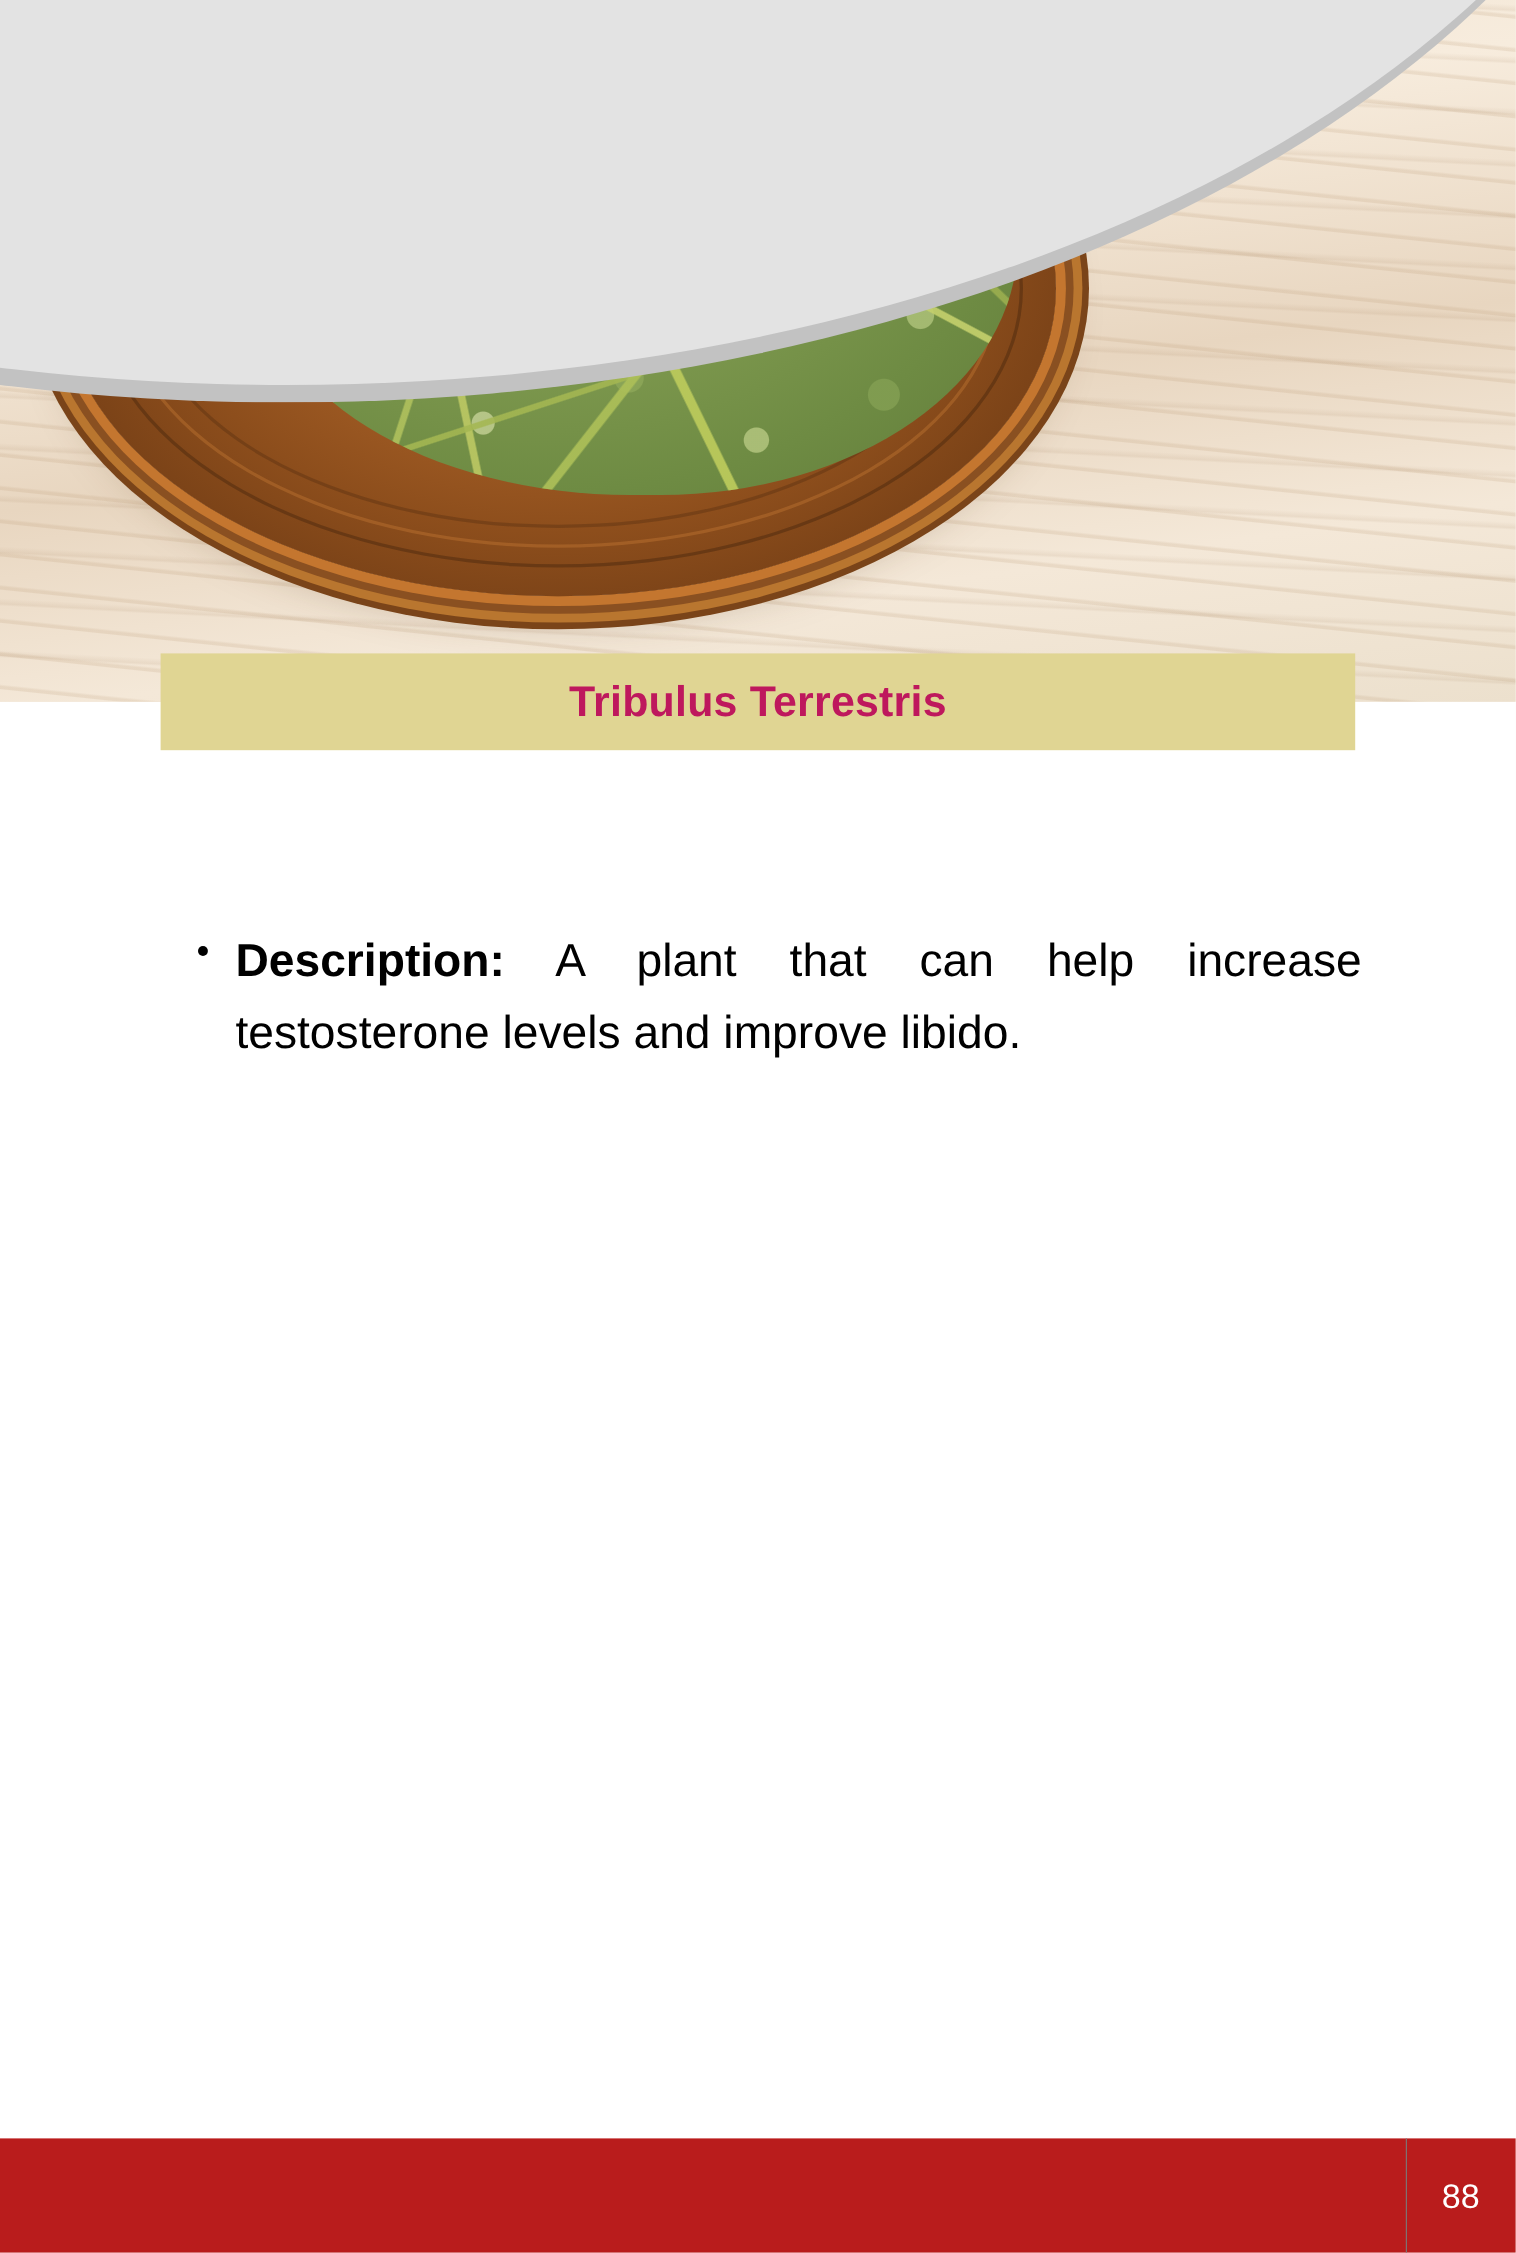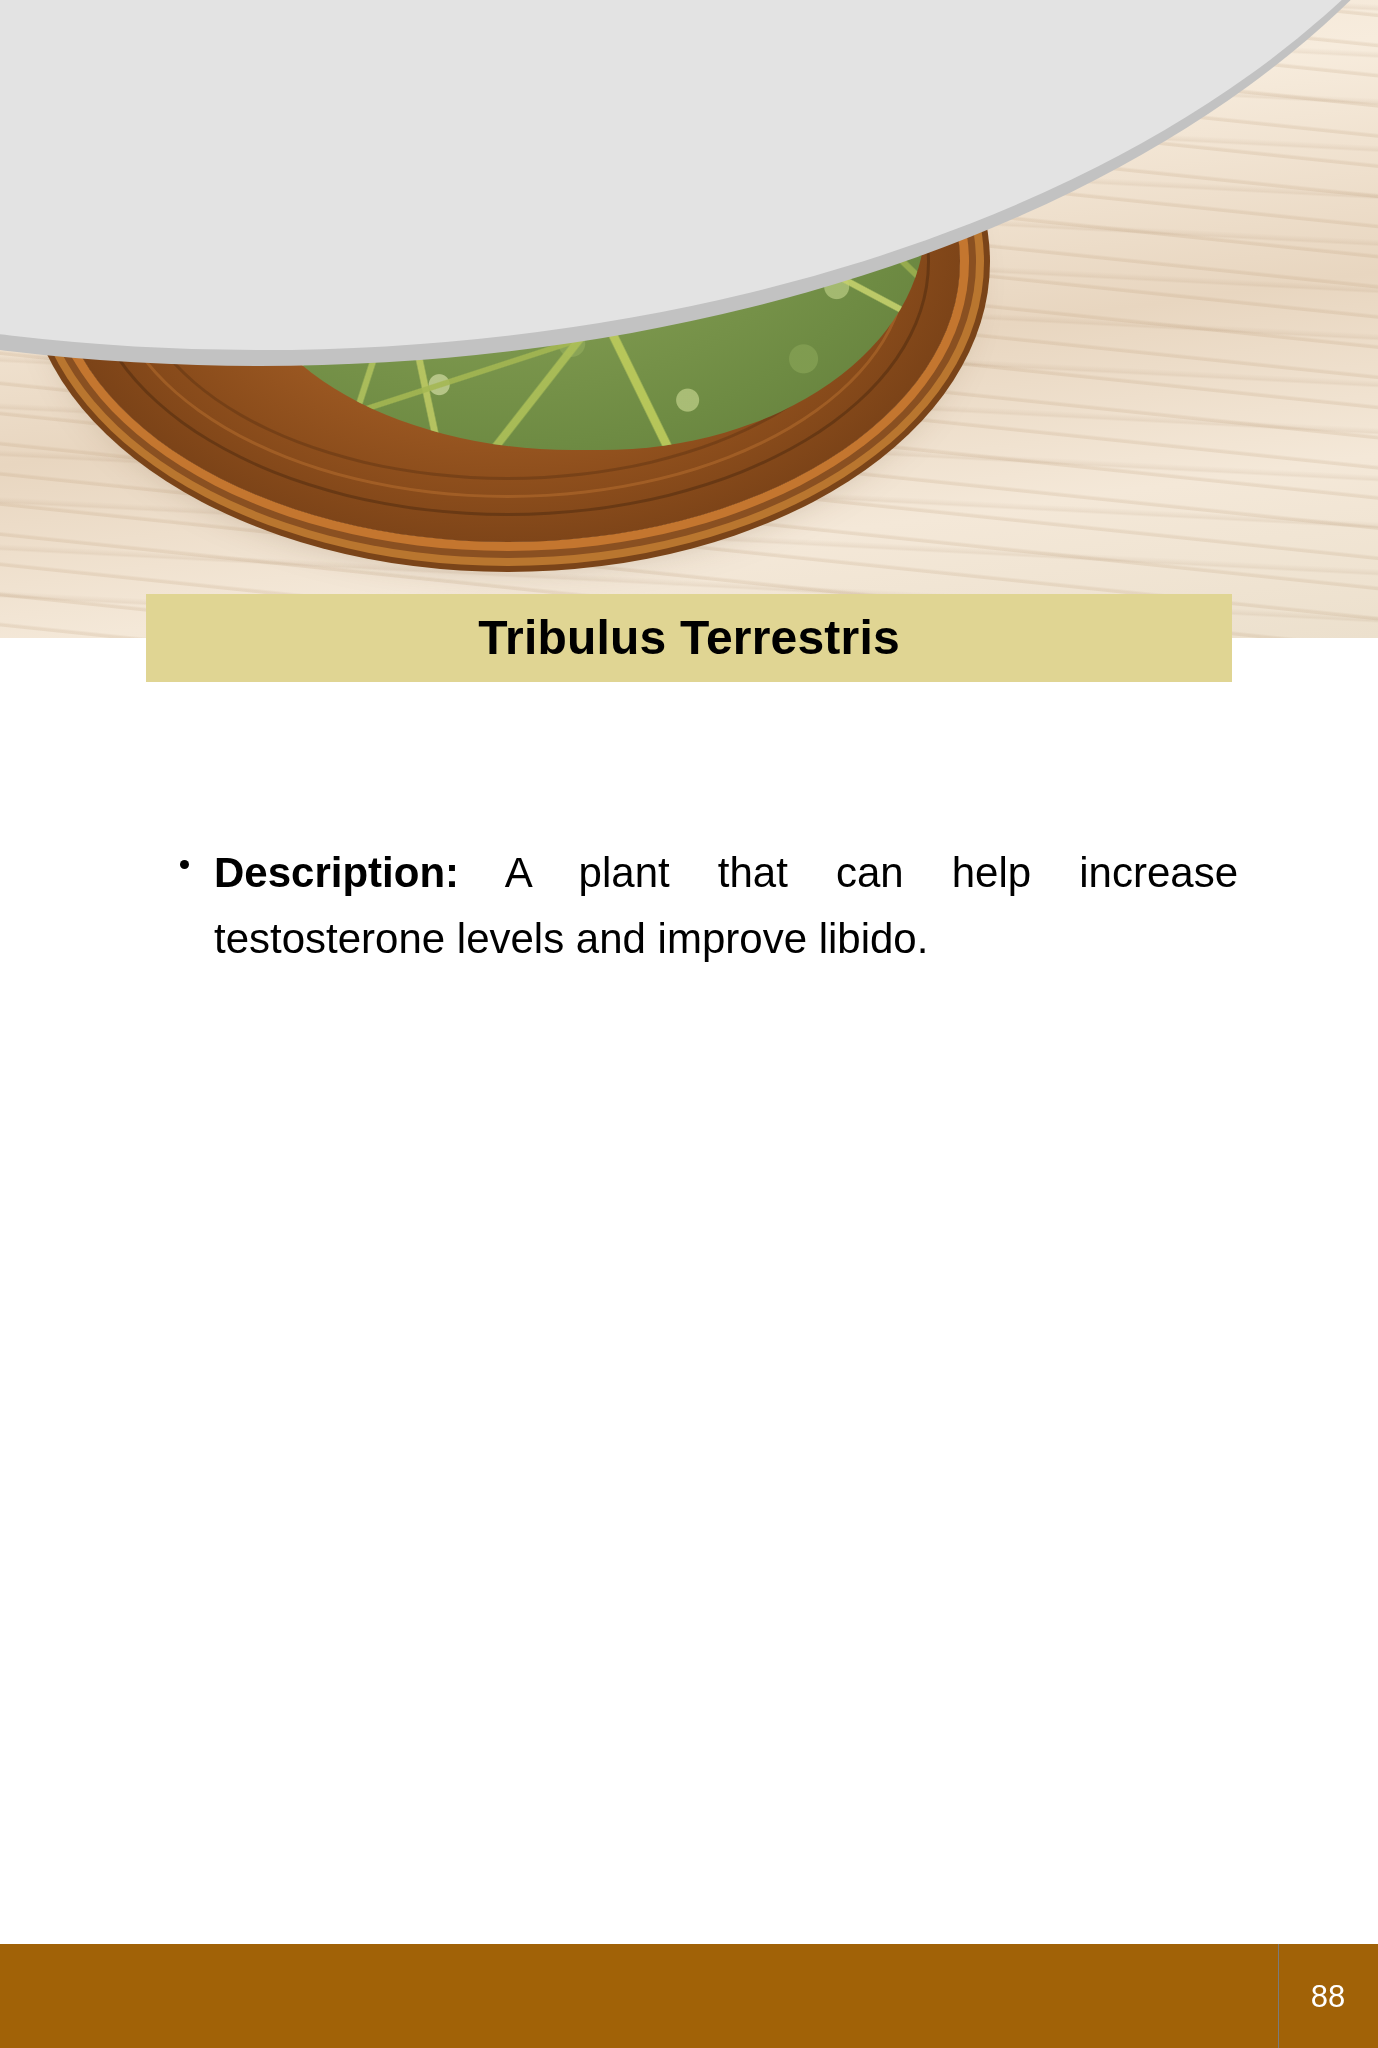--- a/index.html
+++ b/index.html
@@ -163,23 +163,23 @@
     top: 594px;
     width: 1086px;
     height: 88px;
     background: #e0d593;
     display: flex;
     align-items: center;
     justify-content: center;
     z-index: 6;
   }
   .title-banner .title {
-    font-size: 48px;
+    font-size: 39px;
     font-weight: bold;
-    color: #000000;
+    color: #be185d;
     letter-spacing: 0.2px;
     line-height: 1;
   }
 
   
   .content {
     position: absolute;
     left: 176px;
     top: 840px;
     width: 1062px;
@@ -207,21 +207,21 @@
     font-weight: bold;
   }
 
   
   .footer {
     position: absolute;
     left: 0;
     top: 1944px;
     width: 1378px;
     height: 104px;
-    background: #a16207;
+    background: #b91c1c;
     z-index: 8;
   }
   .footer .divider {
     position: absolute;
     left: 1278px;
     top: 0;
     width: 1px;
     height: 104px;
     background: #7b7b7b;
   }

